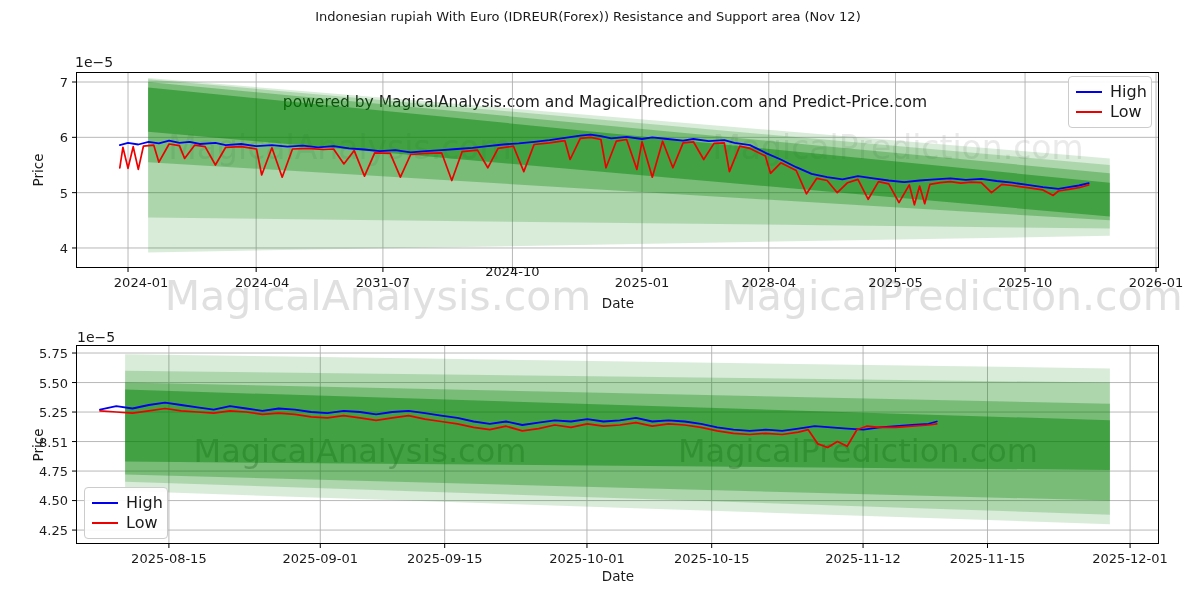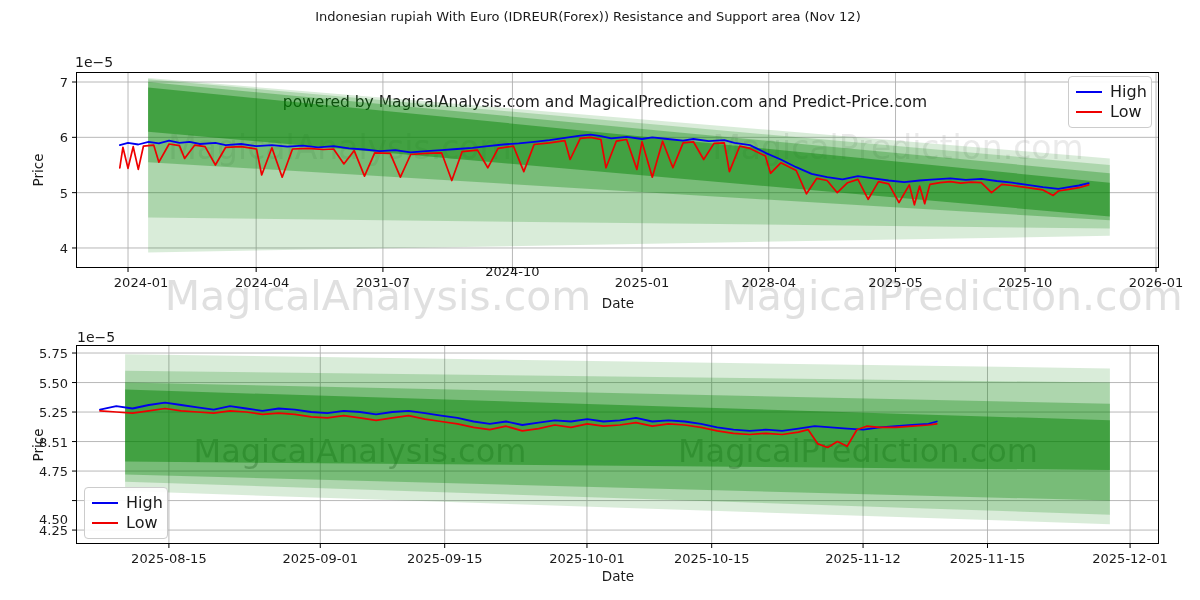--- a/index.html
+++ b/index.html
@@ -179,15 +179,15 @@
     <div class="tick-label xtick-label" style="left: 586.966px; top: 551px;">2025-10-01</div>
     <div class="tick-label xtick-label" style="left: 711.702px; top: 551px;">2025-10-15</div>
     <div class="tick-label xtick-label" style="left: 863.075px; top: 551px;">2025-11-12</div>
     <div class="tick-label xtick-label" style="left: 987.487px; top: 551px;">2025-11-15</div>
     <div class="tick-label xtick-label" style="left: 1130.09px; top: 551px;">2025-12-01</div>
     <div class="tick-label ytick-label" style="left: 8px; top: 353.026px;">5.75</div>
     <div class="tick-label ytick-label" style="left: 8px; top: 382.534px;">5.50</div>
     <div class="tick-label ytick-label" style="left: 8px; top: 412.042px;">5.25</div>
     <div class="tick-label ytick-label" style="left: 8px; top: 441.549px;">8.51</div>
     <div class="tick-label ytick-label" style="left: 8px; top: 471.057px;">4.75</div>
-    <div class="tick-label ytick-label" style="left: 8px; top: 519px;">4.50</div>
+    <div class="tick-label ytick-label" style="left: 8px; top: 500px;">4.50</div>
     <div class="tick-label ytick-label" style="left: 8px; top: 530.072px;">4.25</div>
   </div>
 
 </body></html>

